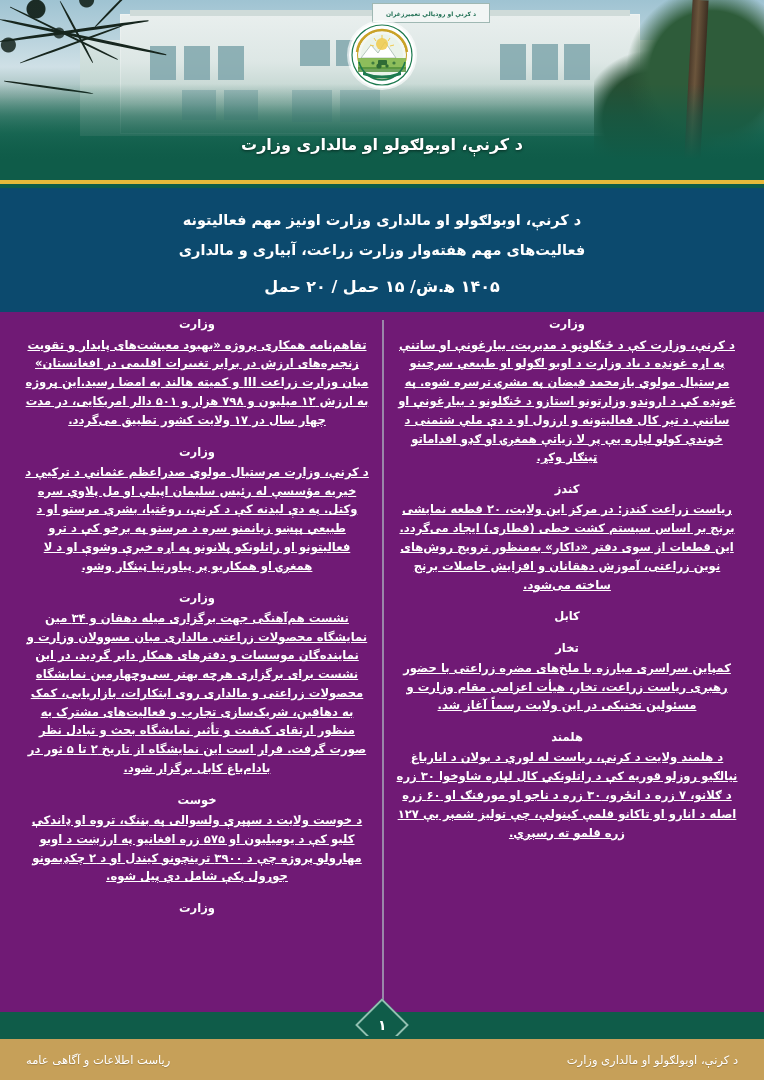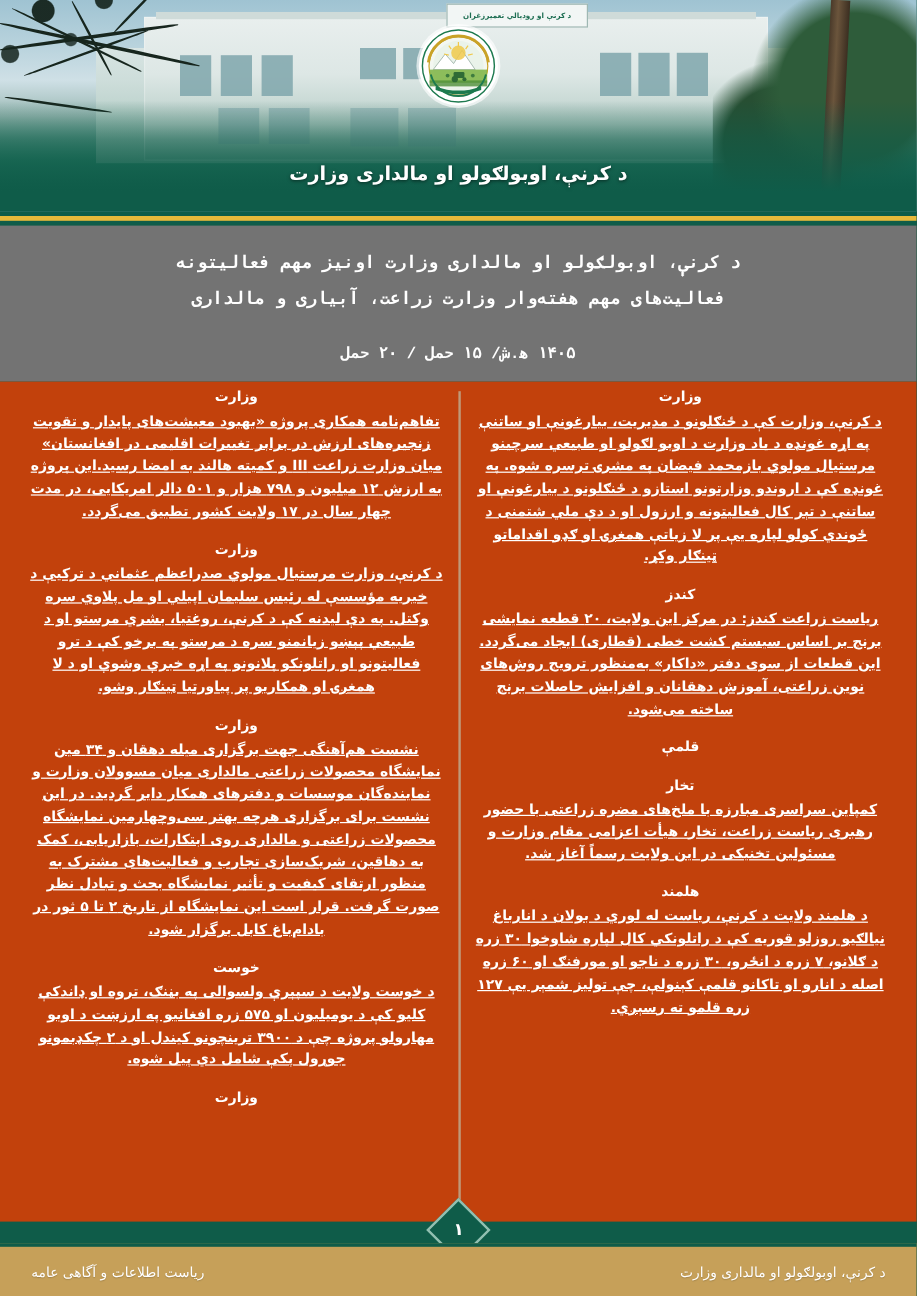--- a/index.html
+++ b/index.html
@@ -55,27 +55,27 @@
   .hero-title{position:absolute;left:0;right:0;bottom:22px;text-align:center;
      color:#ffffff;font-size:16px;font-weight:bold;letter-spacing:.2px;
      text-shadow:0 1px 3px rgba(0,0,0,.55);}
 
   
   .rule-gold{height:4px;background:#e8b93a;}
   .rule-wrap{background:#0f5c49;padding:4px 0;}
 
   
   .titleblock{padding:18px 54px 16px;text-align:center;color:#ffffff;
-     background:#737373;font-family:Liberation Mono, monospace;}
+     background:#0c4a6e;}
   .titleblock .l1,.titleblock .l2{font-size:14.5px;font-weight:bold;line-height:2.05;}
-  .titleblock .l3{font-size:13px;font-weight:bold;margin-top:22px;}
+  .titleblock .l3{font-size:16px;font-weight:bold;margin-top:12px;}
 
   
   .body{position:relative;display:flex;flex-direction:row-reverse;
-     background:#c2410c;padding:4px 10px 6px;min-height:690px;}
+     background:#701a75;padding:4px 10px 6px;min-height:690px;}
   .col{width:50%;box-sizing:border-box;padding:0 12px;}
   .col-right{padding-left:14px;}
   .col-left{padding-right:14px;}
   .divider{position:absolute;top:8px;bottom:10px;left:50%;width:2px;
      background:rgba(190,225,212,.55);}
 
   .item{margin:0 0 14px;text-align:center;color:#ffffff;}
   .item .head{font-size:11.5px;font-weight:bold;color:#ffffff;margin:0 0 2px;
      line-height:1.5;}
   .item .txt{font-size:11.6px;font-weight:bold;line-height:1.62;color:#ffffff;
@@ -210,21 +210,21 @@
     <div class="col col-left">
       <div class="item">
         <div class="head">وزارت</div>
         <div class="txt">د کرنې، وزارت کې د ځنګلونو د مدیریت، بیارغونې او ساتنې په اړه غونډه د یاد وزارت د اوبو لګولو او طبیعي سرچینو مرستیال مولوي بازمحمد فیضان په مشرۍ ترسره شوه. په غونډه کې د اروندو وزارتونو استازو د ځنګلونو د بیارغونې او ساتنې د تېر کال فعالیتونه و ارزول او د دې ملي شتمنی د ځوندي کولو لپاره یې پر لا زیاتې همغږۍ او ګډو اقداماتو ټینګار وکړ.</div>
       </div>
       <div class="item">
         <div class="head">کندز</div>
         <div class="txt">ریاست زراعت کندز: در مرکز این ولایت، ۲۰ قطعه نمایشی برنج بر اساس سیستم کشت خطی (قطاری) ایجاد می‌گردد. این قطعات از سوی دفتر «داکار» به‌منظور ترویج روش‌های نوین زراعتی، آموزش دهقانان و افزایش حاصلات برنج ساخته می‌شود.</div>
       </div>
       <div class="item">
-        <div class="head">قلمې</div>
+        <div class="head">کابل</div>
       </div>
       <div class="item">
         <div class="head">تخار</div>
         <div class="txt">کمپاین سراسری مبارزه با ملخ‌های مضره زراعتی با حضور رهبری ریاست زراعت، تخار، هیأت اعزامی مقام وزارت و مسئولین تخنیکی در این ولایت رسماً آغاز شد.</div>
       </div>
       <div class="item">
         <div class="head">هلمند</div>
         <div class="txt">د هلمند ولایت د کرنې، ریاست له لوري د بولان د انارباغ نیالګیو روزلو قوریه کې د راتلونکي کال لپاره شاوخوا ۳۰ زره د ګلانو، ۷ زره د انځرو، ۳۰ زره د ناجو او مورفنګ او ۶۰ زره اصله د انارو او تاکانو قلمې کېنولې، چې تولیز شمېر یې ۱۲۷ زره قلمو ته رسېږي.</div>
       </div>
     </div>

